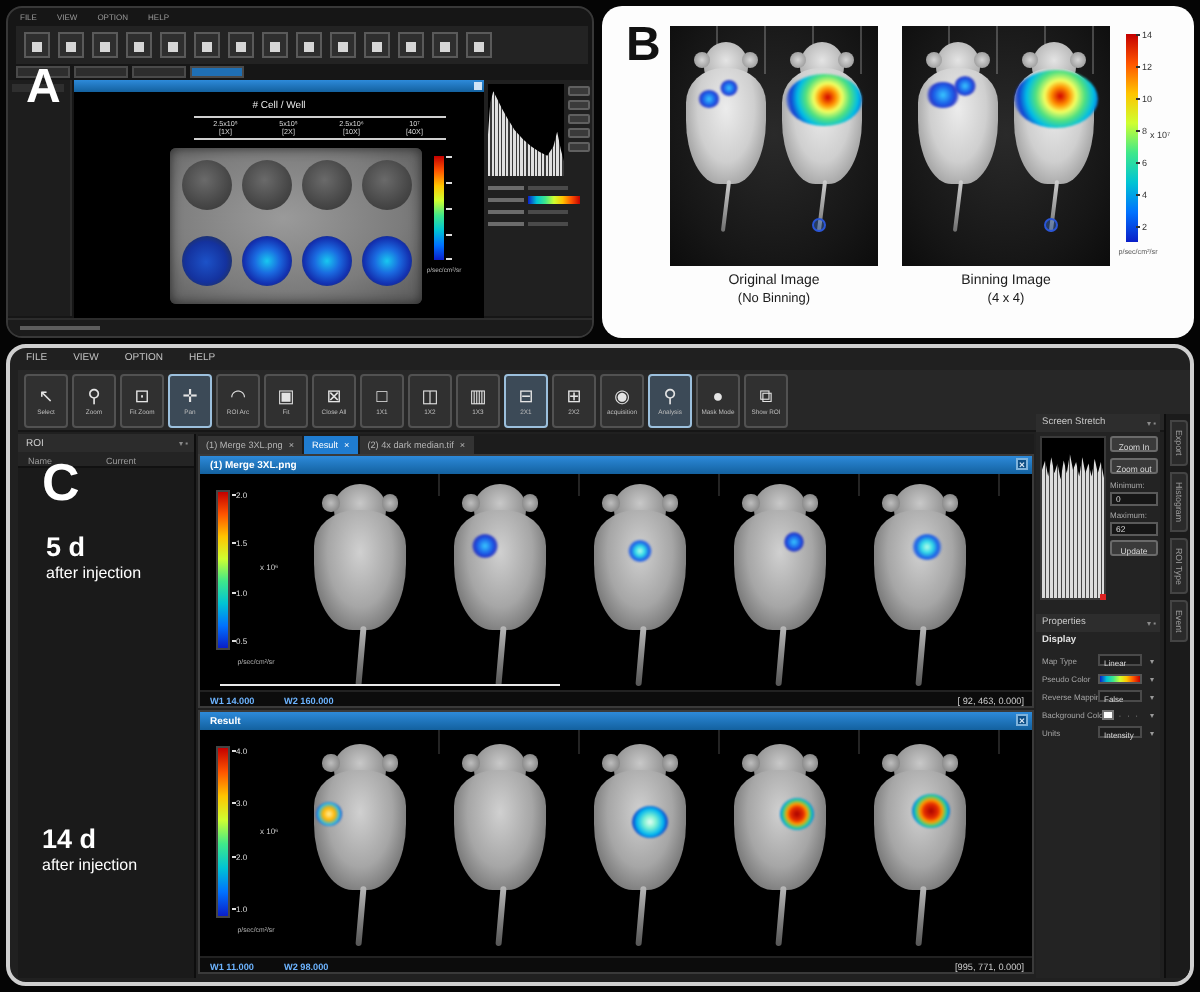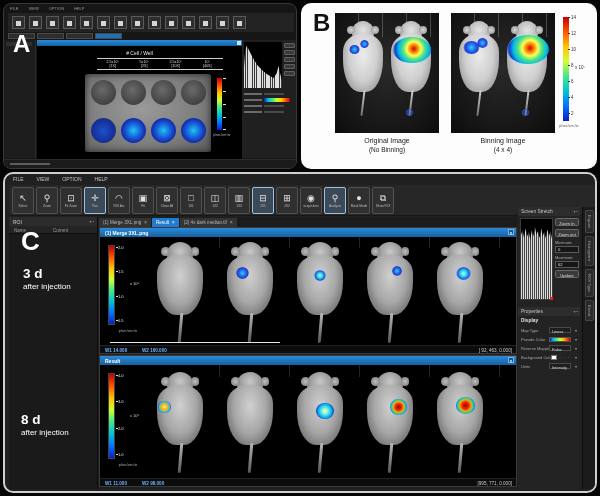--- a/index.html
+++ b/index.html
@@ -400,25 +400,25 @@
 
     <div class="c-roi">
       <div class="c-roi-hd"><span>ROI</span><span class="pins">▾ ▪</span></div>
       <div class="c-roi-cols">
         <span class="n">Name</span>
         <span class="c">Current</span>
       </div>
     </div>
     <div id="pc-letter" class="panel-letter">C</div>
     <div id="anno1" class="anno">
-      <div class="big">3 d</div>
+      <div class="big">5 d</div>
       <div class="sub">after injection</div>
     </div>
     <div id="anno2" class="anno">
-      <div class="big">8 d</div>
+      <div class="big">14 d</div>
       <div class="sub">after injection</div>
     </div>
 
     <div class="c-tabs">
       <div class="ctab">
           <span>(1) Merge 3XL.png</span>
           <span class="x">×</span>
         </div>
       <div class="ctab on">
           <span>Result</span>

